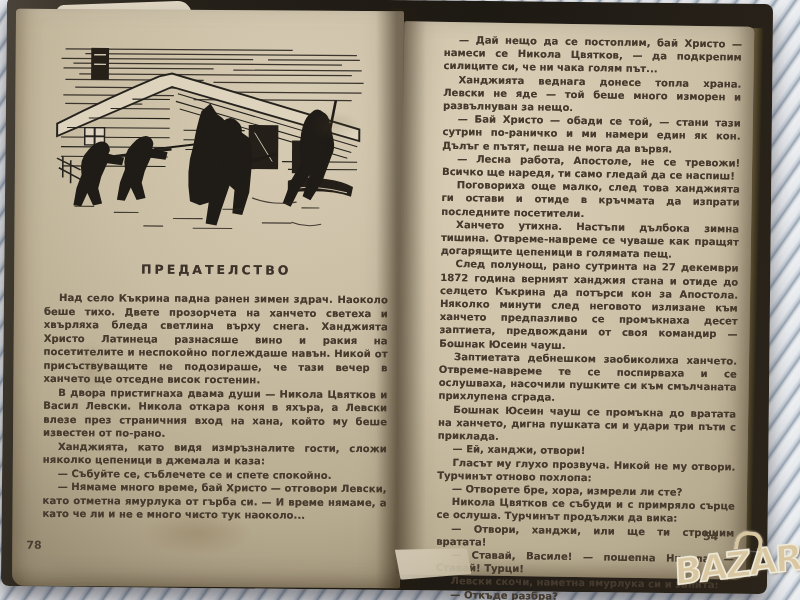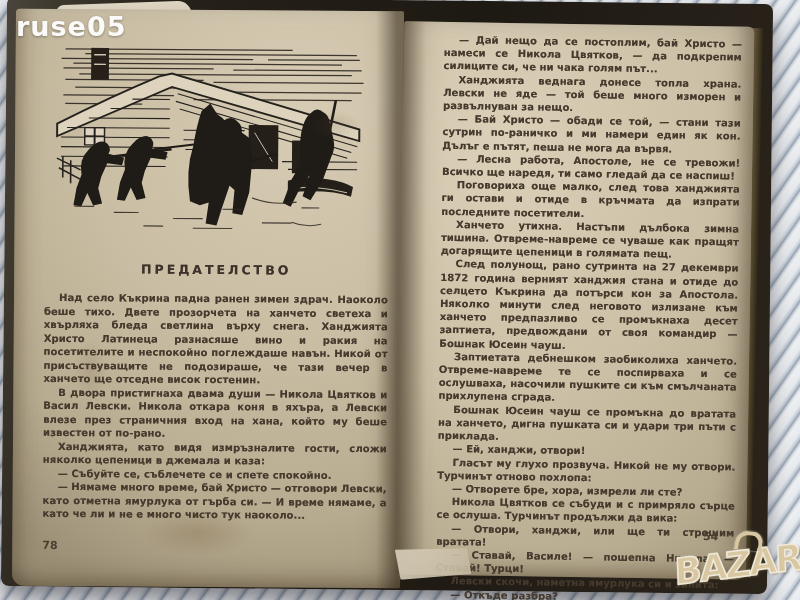--- a/index.html
+++ b/index.html
@@ -69,21 +69,21 @@
     text-shadow:0 0 .6px rgba(69,58,45,.55);}
   .bodytext p{margin:0;text-indent:15px;}
   .left-col{position:absolute;left:30px;top:282px;width:344px;font-size:10px;line-height:13.5px;letter-spacing:.1px;}
   .right-col{position:absolute;left:40px;top:11px;width:298px;font-size:10px;line-height:13.2px;letter-spacing:.05px;}
   .chapter-title{
     position:absolute;left:30px;top:252px;width:344px;text-align:center;
     font-weight:700;font-size:12.5px;letter-spacing:3px;color:#3d332a;
     text-shadow:0 0 .6px rgba(61,51,42,.6);
   }
   .pagenum{font-weight:700;font-size:11px;color:#4a3f31;position:absolute;}
-  .pagenum-left{left:30px;bottom:34px;}
+  .pagenum-left{left:14px;bottom:34px;}
   .pagenum-right{right:28px;bottom:36px;}
   .illustration{
     position:absolute;left:40px;top:34px;width:316px;height:192px;
   }
   .illustration svg{width:100%;height:100%;}
   
   .photographer-wm{
     position:absolute;left:16px;top:11px;z-index:20;
     font-weight:700;font-size:27px;letter-spacing:1px;color:#ffffff;opacity:.94;
     text-shadow:0 1px 3px rgba(0,0,0,.35);
@@ -194,19 +194,18 @@
       <p>Левски скочи, наметна ямурлука си и запита:</p>
       <p>— Откъде разбра?</p>
 
     </div>
     <div class="pagenum pagenum-right">54</div>
   </div>
 
   <div class="gutter-shadow"></div>
   <div class="corner-scrap"></div>
 
-  <div class="photographer-wm">ruse05</div>
   <div class="bazar-logo">
     <span>BAZAR</span>
     <span class="bag-handle-icon"></span>
   </div>
 
 </div>
 
 </body></html>

